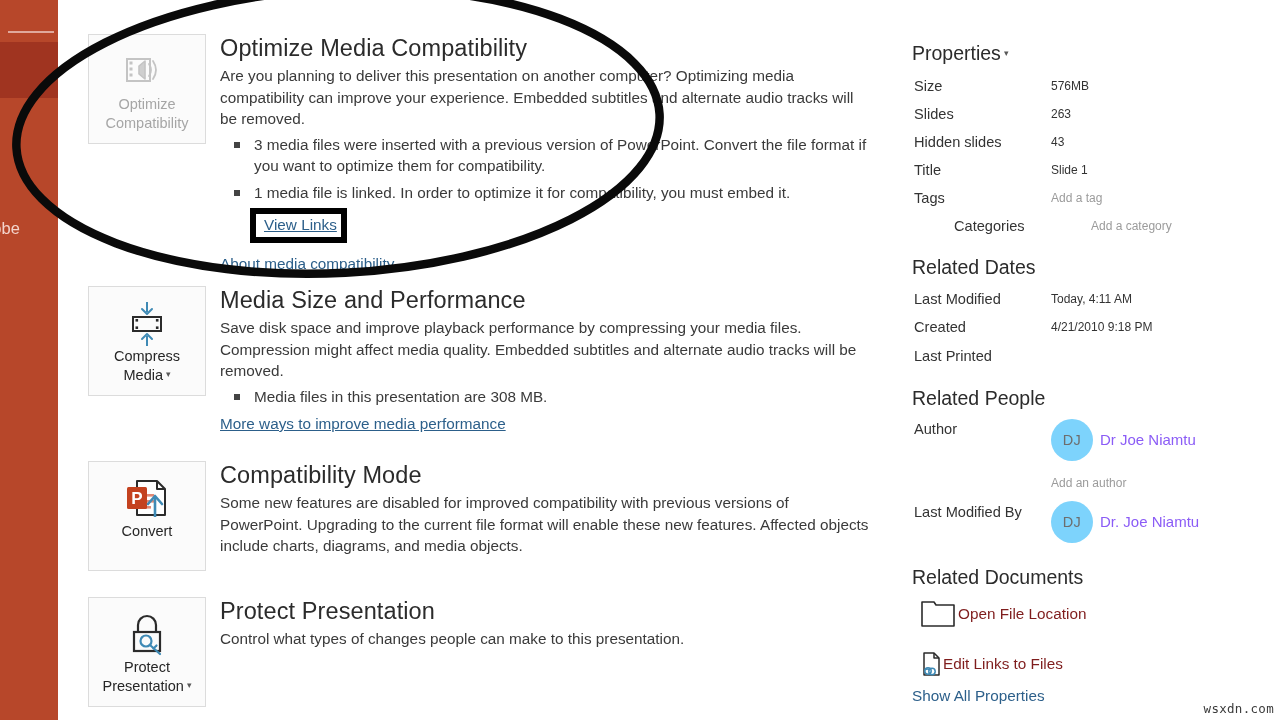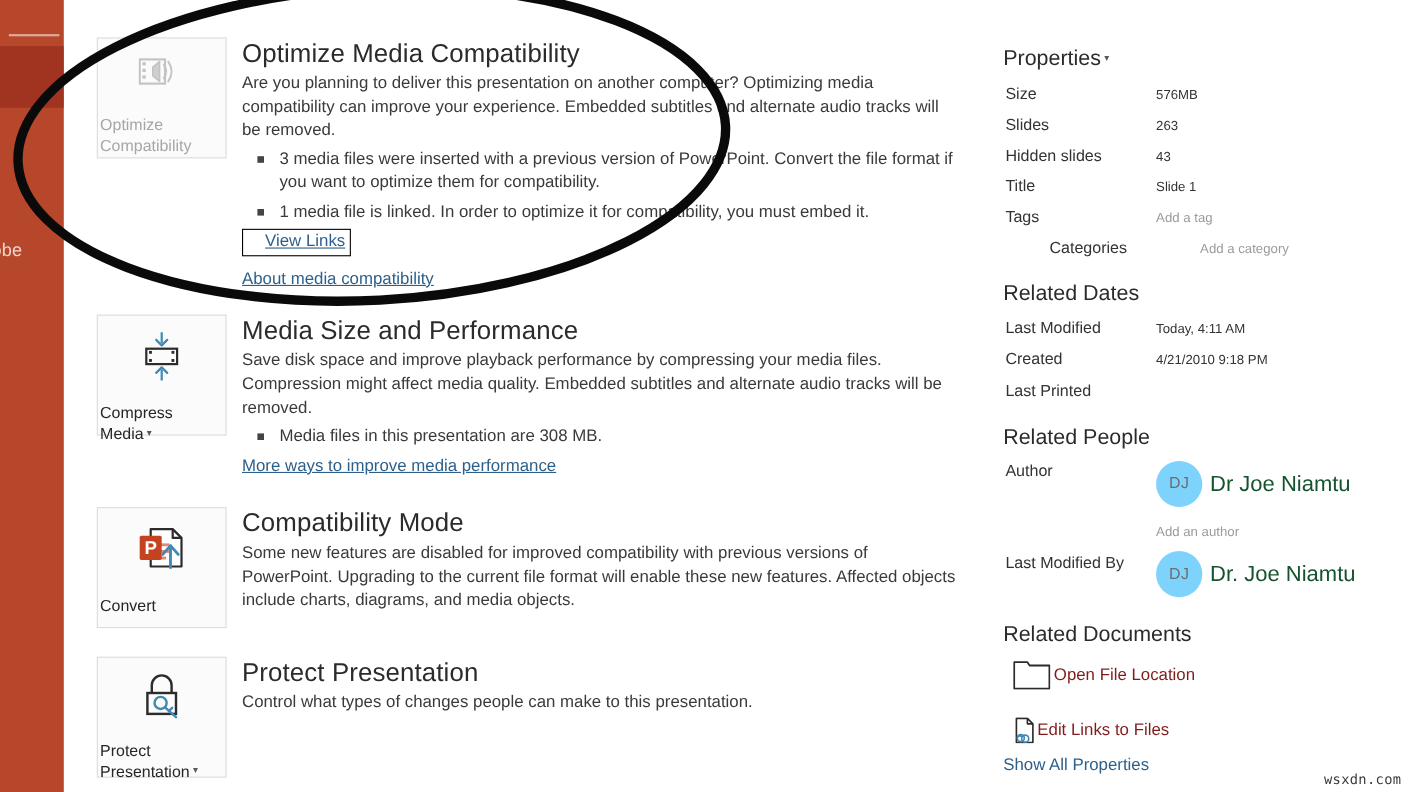--- a/index.html
+++ b/index.html
@@ -89,23 +89,24 @@
   }
   .cmd-button.disabled { cursor: default; }
   .cmd-icon {
     width: 46px;
     height: 46px;
     display: flex;
     align-items: center;
     justify-content: center;
   }
   .cmd-label {
-    margin-top: 20px;
+    margin-top: 0;
     font-size: 14.5px;
     line-height: 19px;
+    text-align: center;
     color: #262626;
     width: 112px;
   }
   .cmd-button.disabled .cmd-label { color: #a6a6a6; }
   .caret {
     display: inline-block;
     font-size: 9px;
     vertical-align: middle;
     position: relative;
     top: -2px;
@@ -157,22 +158,23 @@
   }
   a.link {
     color: #2c5f8a;
     font-size: 15.3px;
     line-height: 21.5px;
     text-decoration: underline;
     cursor: pointer;
   }
   .focus-link {
     display: inline-block;
-    border: 1px solid #000000;
-    padding: 0 4px 1px 20px;
+    border: 6px solid #000000;
+    padding: 0 4px 1px 8px;
+    margin-left: 30px;
   }
   .link-row { margin-top: 6px; }
 
   
   #pane {
     position: absolute;
     left: 912px;
     top: 0;
     width: 368px;
     height: 720px;
@@ -227,23 +229,23 @@
     font-size: 14.5px;
     display: flex;
     align-items: center;
     justify-content: center;
     letter-spacing: .5px;
   }
   .person-name {
     position: absolute;
     left: 188px;
     top: 10px;
-    font-size: 20px;
+    font-size: 15px;
     line-height: 22px;
-    color: #14532d;
+    color: #8b5cf6;
     white-space: nowrap;
   }
   .doc-row {
     position: absolute;
     left: 0;
     display: flex;
     align-items: center;
   }
   .doc-label {
     font-size: 15.3px;

